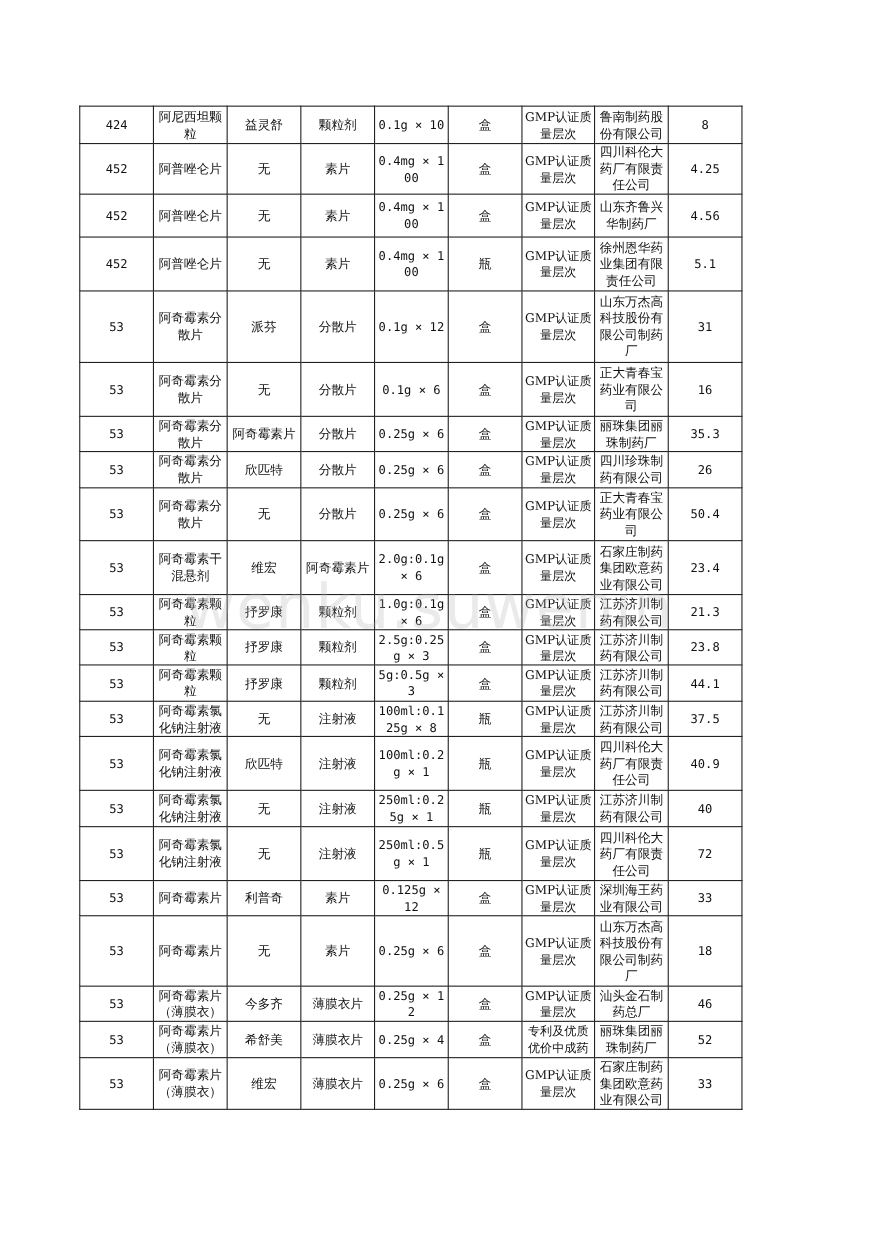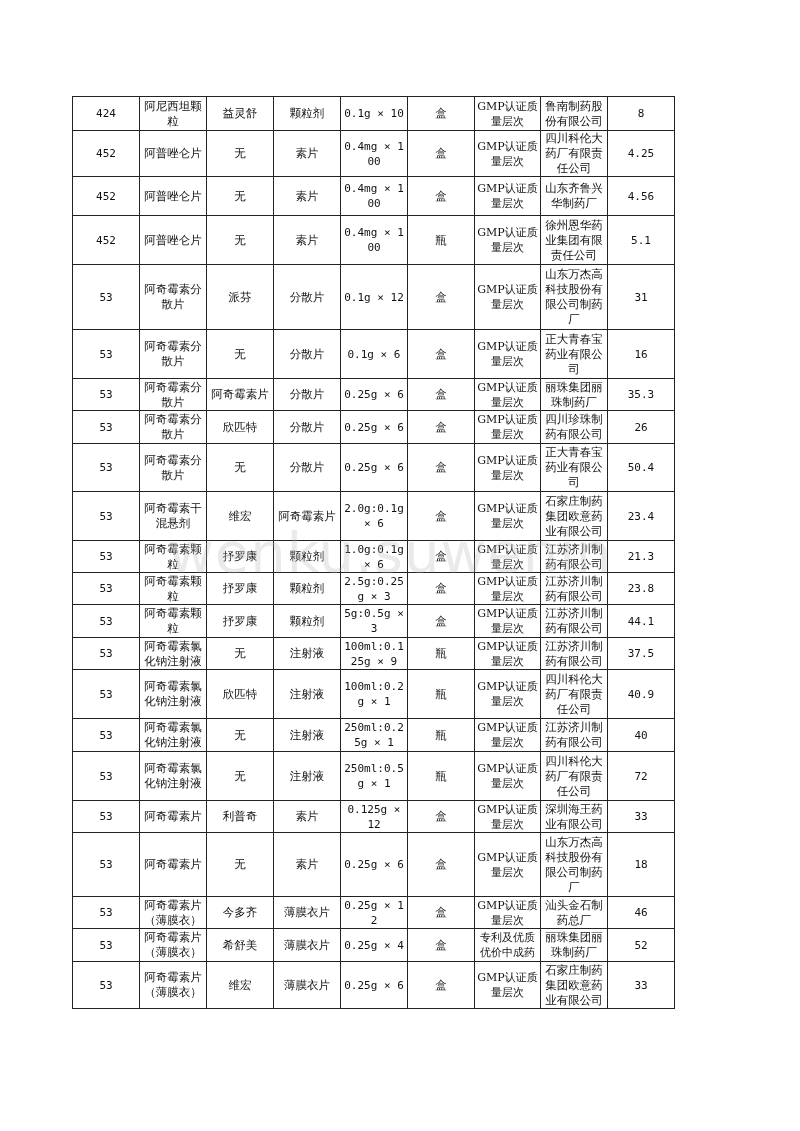--- a/index.html
+++ b/index.html
@@ -171,21 +171,21 @@
         <td>盒</td>
         <td class="small">GMP认证质量层次</td>
         <td>江苏济川制药有限公司</td>
         <td class="num">44.1</td>
       </tr>
       <tr style="height: 32px;">
         <td class="num">53</td>
         <td>阿奇霉素氯化钠注射液</td>
         <td>无</td>
         <td>注射液</td>
-        <td class="spec">100ml:0.125g × 9</td>
+        <td class="spec">100ml:0.125g × 8</td>
         <td>瓶</td>
         <td class="small">GMP认证质量层次</td>
         <td>江苏济川制药有限公司</td>
         <td class="num">37.5</td>
       </tr>
       <tr style="height: 49px;">
         <td class="num">53</td>
         <td>阿奇霉素氯化钠注射液</td>
         <td>欣匹特</td>
         <td>注射液</td>

